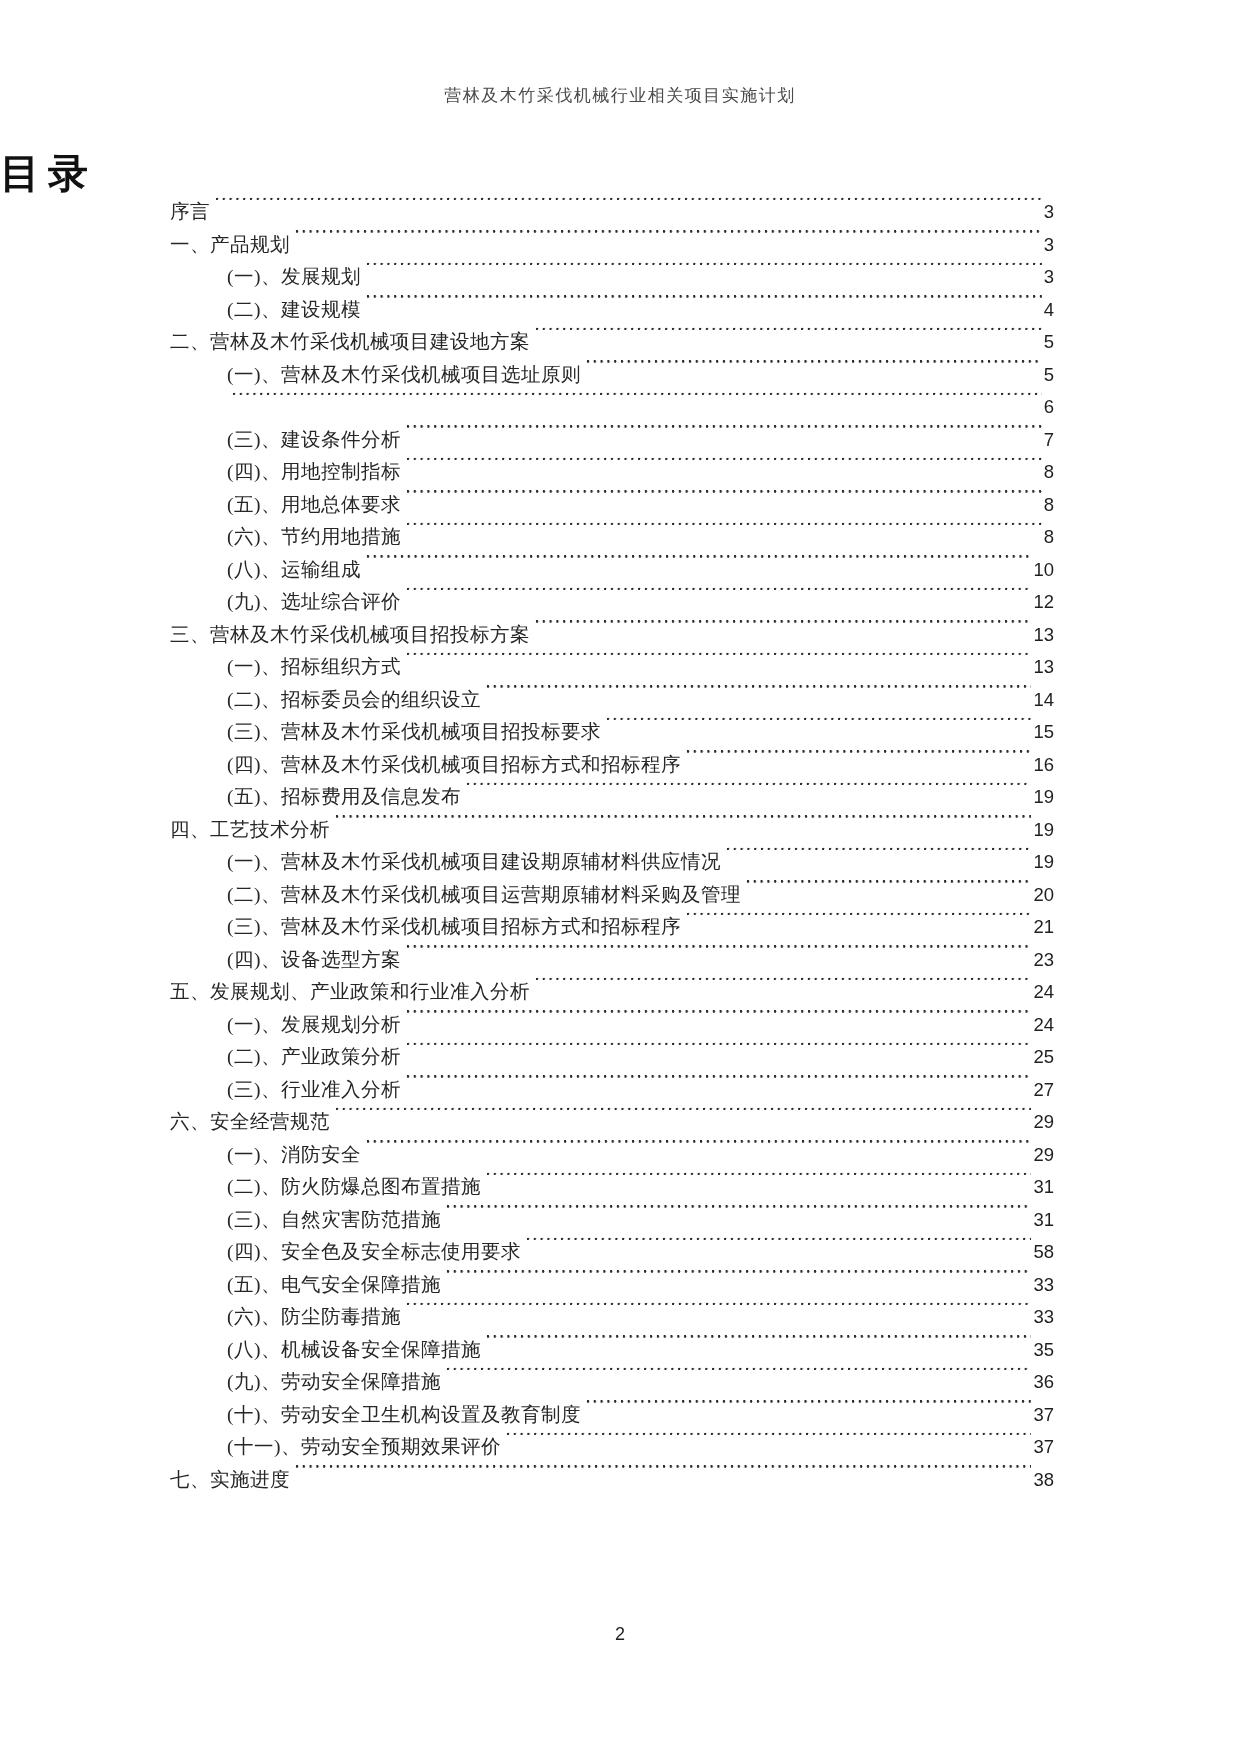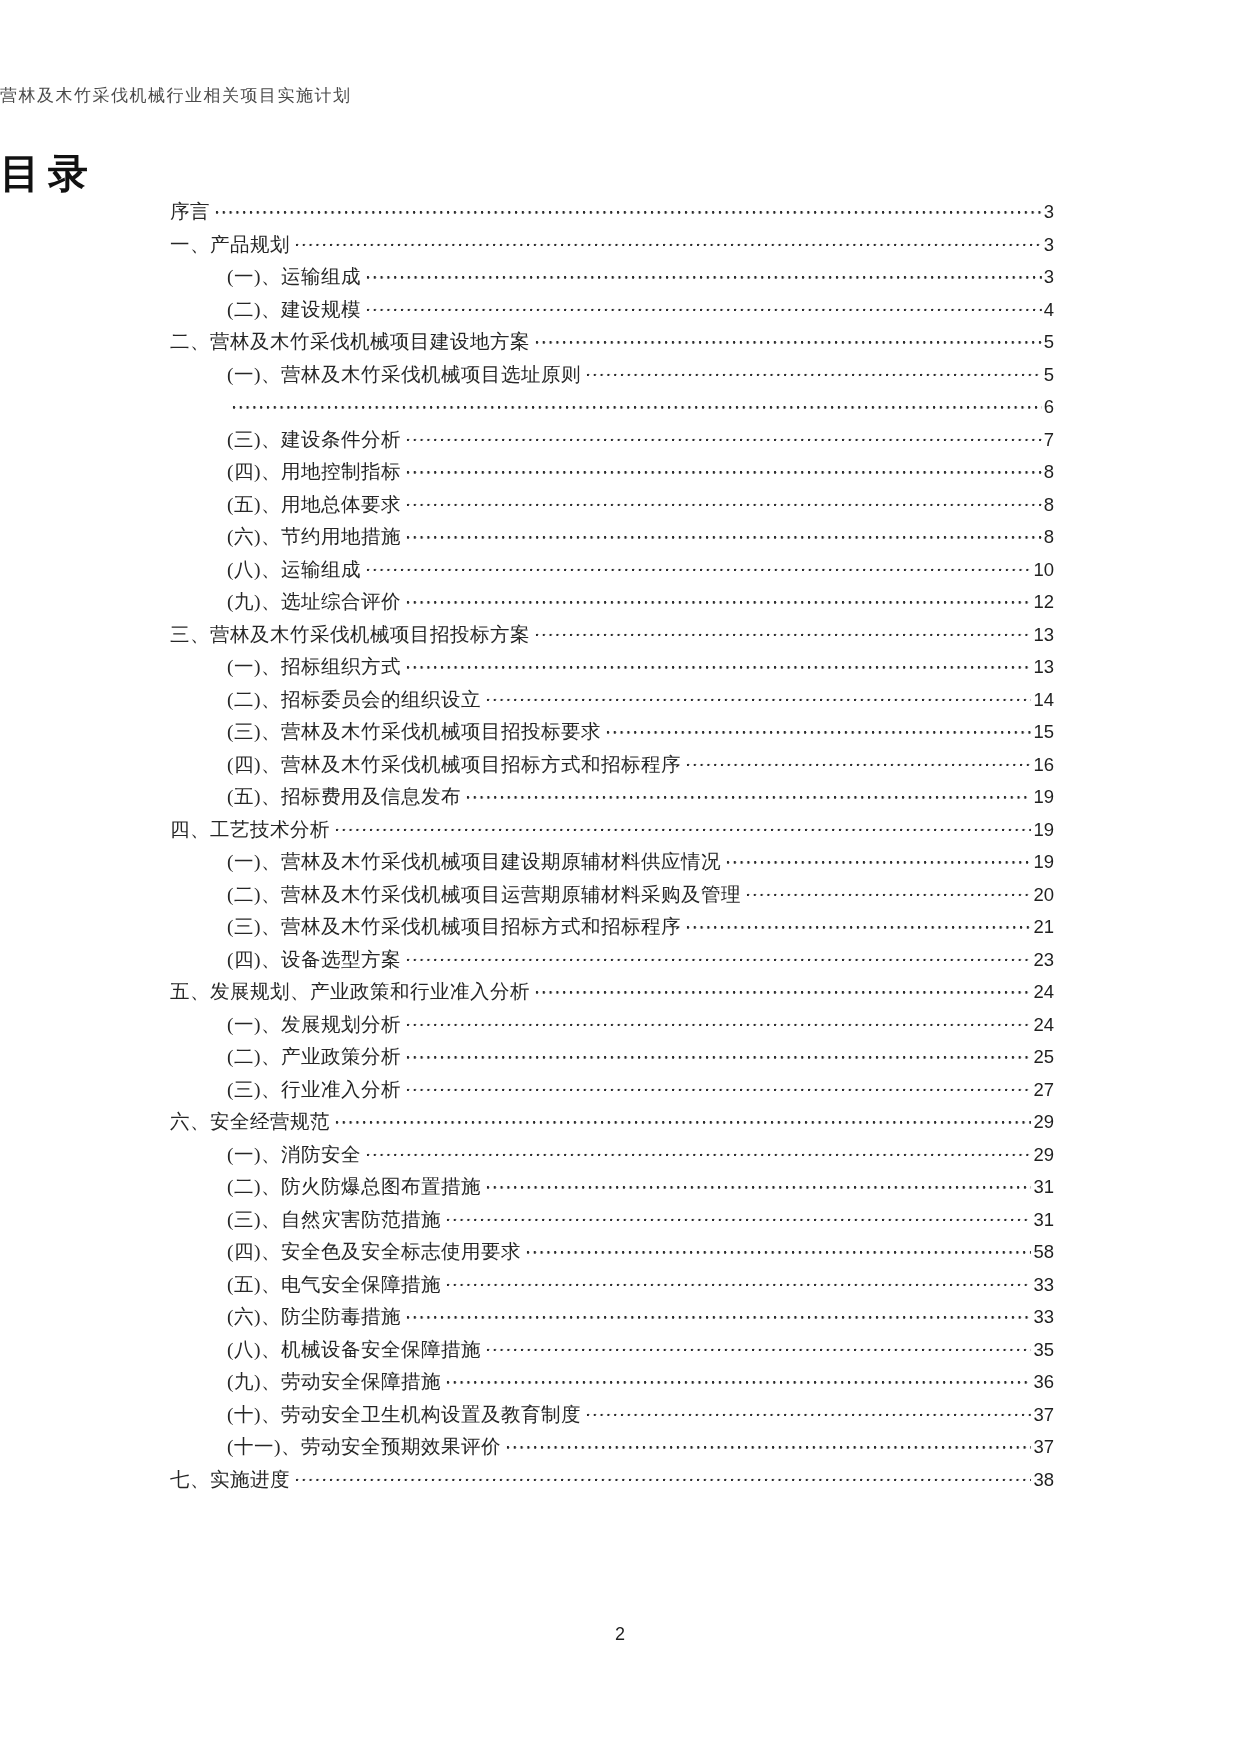--- a/index.html
+++ b/index.html
@@ -11,20 +11,21 @@
     background: #ffffff;
     font-family: "Liberation Serif", serif;
     color: #262626;
     overflow: hidden;
   }
   .doc-header {
     position: absolute;
     top: 84px;
     left: 0;
     width: 100%;
+    text-align: center;
     font-size: 17px;
     letter-spacing: 1.5px;
     color: #4a4a4a;
   }
   .doc-title {
     position: absolute;
     top: 150px;
     left: 0;
     width: 100%;
     font-size: 40px;
@@ -34,21 +35,21 @@
     line-height: 1.2;
   }
   .toc {
     position: absolute;
     top: 196px;
     left: 170px;
     width: 884px;
   }
   .toc-row {
     display: flex;
-    align-items: center;
+    align-items: flex-start;
     height: 32.5px;
     font-size: 19.5px;
     line-height: 32.5px;
     white-space: nowrap;
   }
   .toc-row.level-2 { padding-left: 57px; }
   .toc-label {
     flex: 0 0 auto;
     letter-spacing: 0.5px;
     color: #262626;
@@ -95,21 +96,21 @@
       <span class="toc-page">3</span>
     </div>
 
     <div class="toc-row">
       <span class="toc-label">一、产品规划</span>
       <span class="toc-leader"></span>
       <span class="toc-page">3</span>
     </div>
 
     <div class="toc-row level-2">
-      <span class="toc-label">(一)、运输组成</span>
+      <span class="toc-label">(一)、发展规划</span>
       <span class="toc-leader"></span>
       <span class="toc-page">3</span>
     </div>
 
     <div class="toc-row level-2">
       <span class="toc-label">(二)、建设规模</span>
       <span class="toc-leader"></span>
       <span class="toc-page">4</span>
     </div>
 

